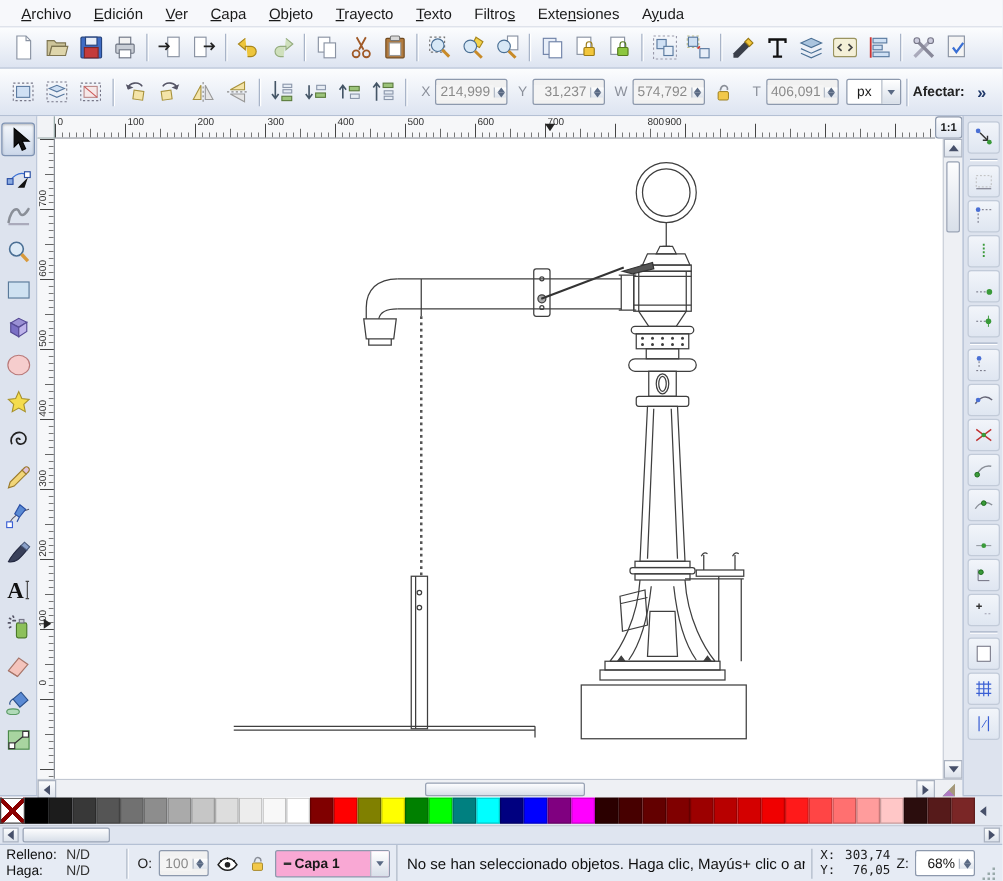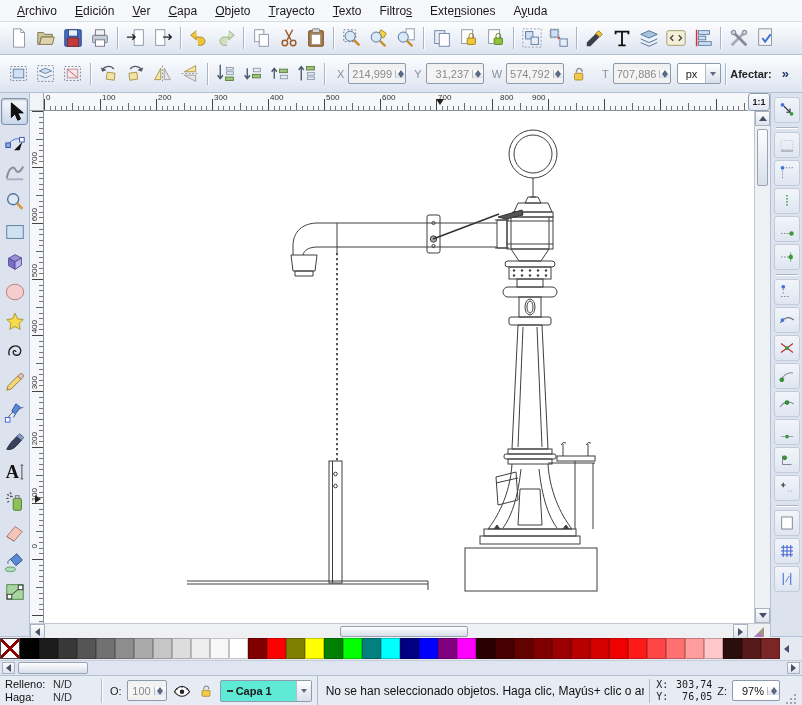--- a/index.html
+++ b/index.html
@@ -97,21 +97,21 @@
 .pal-track { flex:1; }
 
 
 .statusbar { height:30px; display:flex; align-items:center; background:#e6ebf4; border-top:1px solid #b4c0d4; font-size:11px; padding:0 5px; gap:5px; }
 .fillstroke { display:grid; grid-template-columns:48px 40px; line-height:13px; }
 .fs-l { color:#111; }
 .fs-v { color:#333; }
 .vsep { width:1px; height:24px; background:#b0bac8; box-shadow:1px 0 0 #fff; margin:0 3px; }
 .o-label { color:#222; }
 .sicon { display:flex; margin:0 1px; }
-.layer-combo { display:flex; align-items:center; border:1px solid #8d99ad; background:#5eead4; height:22px; border-radius:2px; min-width:92px; }
+.layer-combo { display:flex; align-items:center; border:1px solid #8d99ad; background:#f9a8d4; height:22px; border-radius:2px; min-width:92px; }
 .layer-dash { width:6px; height:2px; background:#333; margin:0 3px 0 6px; }
 .layer-name { font-weight:bold; flex:1; }
 .status-msg { flex:1; white-space:nowrap; overflow:hidden; font-size:12px; color:#111; border-left:1px solid #b0bac8; padding-left:8px; height:100%; display:flex; align-items:center; }
 .xy { font-family:"DejaVu Sans Mono",monospace; font-size:10px; line-height:12px; text-align:right; border-left:1px solid #b0bac8; padding-left:6px; }
 .xy .xv { display:inline-block; width:44px; text-align:right; }
 .z-field { background:#fff; }
 .z-field .val { width:34px; color:#111; background:#fff; }
 .grip { width:12px; height:12px; position:relative; align-self:flex-end; }
 .grip::after { content:""; position:absolute; right:1px; bottom:1px; width:2px;height:2px; background:#9aa;
   box-shadow:-4px 0 #9aa,0 -4px #9aa,-8px 0 #9aa,-4px -4px #9aa,0 -8px #9aa; }
@@ -508,21 +508,21 @@
       </div>
   </div>
   <span class="lockbtn">
     <svg width="18" height="18" viewBox="0 0 24 24">
         <rect x="6" y="11" width="11" height="9" rx="1.5" fill="#f2c84a" stroke="#9a7c1a"></rect>
         <path d="M9 11V8a3.5 3.5 0 017 0" fill="none" stroke="#8a8f98" stroke-width="1.8" transform="rotate(18 12 8)"></path>
       </svg>
   </span>
   <span class="fld-label">T</span>
   <div class="spinfield">
-    <span class="val">707,886</span>
+    <span class="val">406,091</span>
     <div class="spinner">
         <div>
           <span class="arr-up"></span>
         </div>
         <div>
           <span class="arr-down"></span>
         </div>
       </div>
   </div>
   <div class="unit-combo">
@@ -689,21 +689,21 @@
           <div class="tk2"></div>
           <div class="tk3"></div>
       <span class="hlab" style="left: 2px;">0</span>
           <span class="hlab" style="left: 58px;">100</span>
           <span class="hlab" style="left: 114px;">200</span>
           <span class="hlab" style="left: 170px;">300</span>
           <span class="hlab" style="left: 226px;">400</span>
           <span class="hlab" style="left: 282px;">500</span>
           <span class="hlab" style="left: 338px;">600</span>
           <span class="hlab" style="left: 394px;">700</span>
-          <span class="hlab" style="left: 456px;">800</span>
+          <span class="hlab" style="left: 474px;">800</span>
           <span class="hlab" style="left: 488px;">900</span>
           <div class="hmarker" style="left: 392px;"></div>
         </div>
       <div class="cms-btn">1:1</div>
     </div>
     <div class="canvas-row">
       <div class="vruler" id="vruler">
         <div class="tk1"></div>
           <div class="tk2"></div>
           <div class="tk3"></div>
@@ -1073,21 +1073,21 @@
         <span class="arr-down"></span>
       </span>
   </div>
   <div class="status-msg">No se han seleccionado objetos. Haga clic, Mayús+ clic o arrast</div>
   <div class="xy">
     <div><span>X:</span><span class="xv">303,74</span></div>
     <div><span>Y:</span><span class="xv">76,05</span></div>
   </div>
   <span>Z:</span>
   <div class="spinfield z-field">
-    <span class="val">97%</span>
+    <span class="val">68%</span>
     <div class="spinner">
         <div>
           <span class="arr-up"></span>
         </div>
         <div>
           <span class="arr-down"></span>
         </div>
       </div>
   </div>
   <div class="grip"></div>

